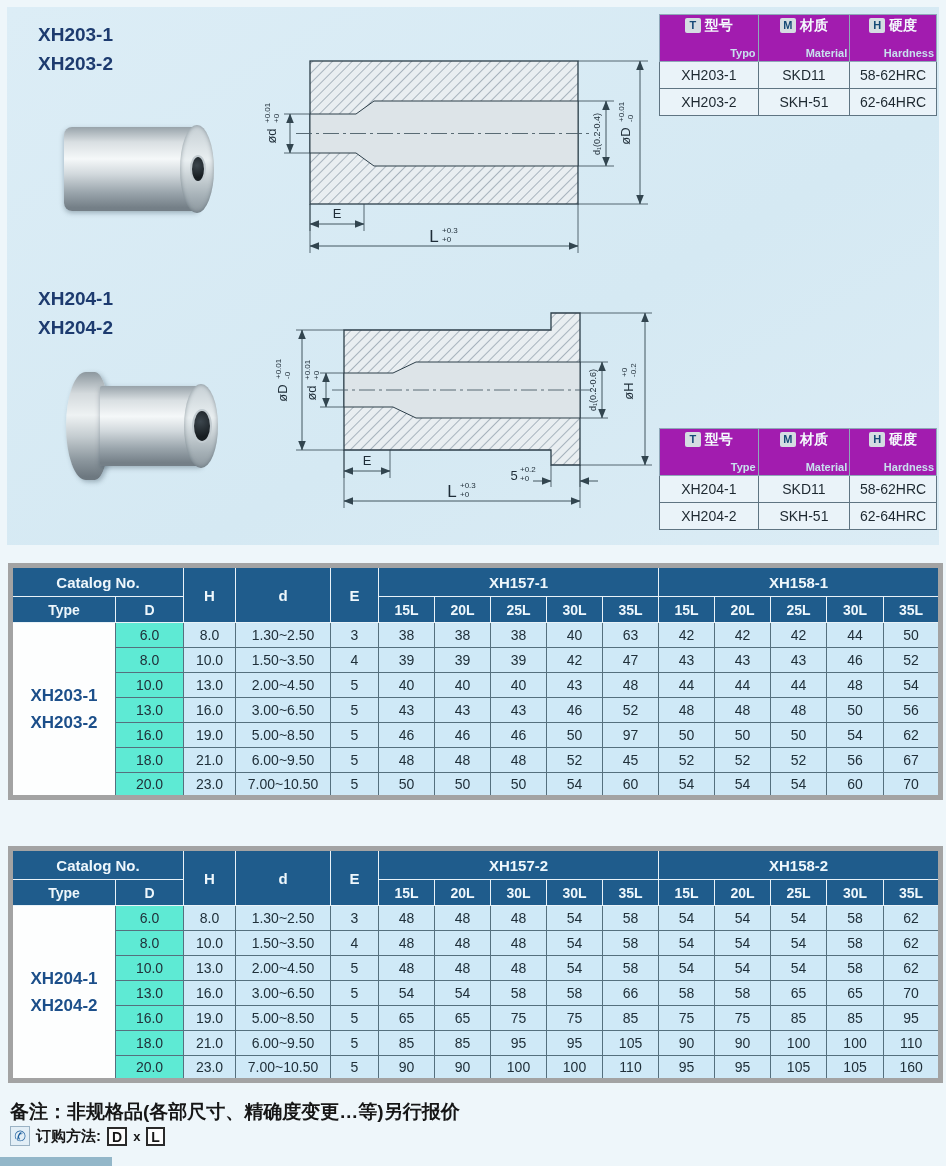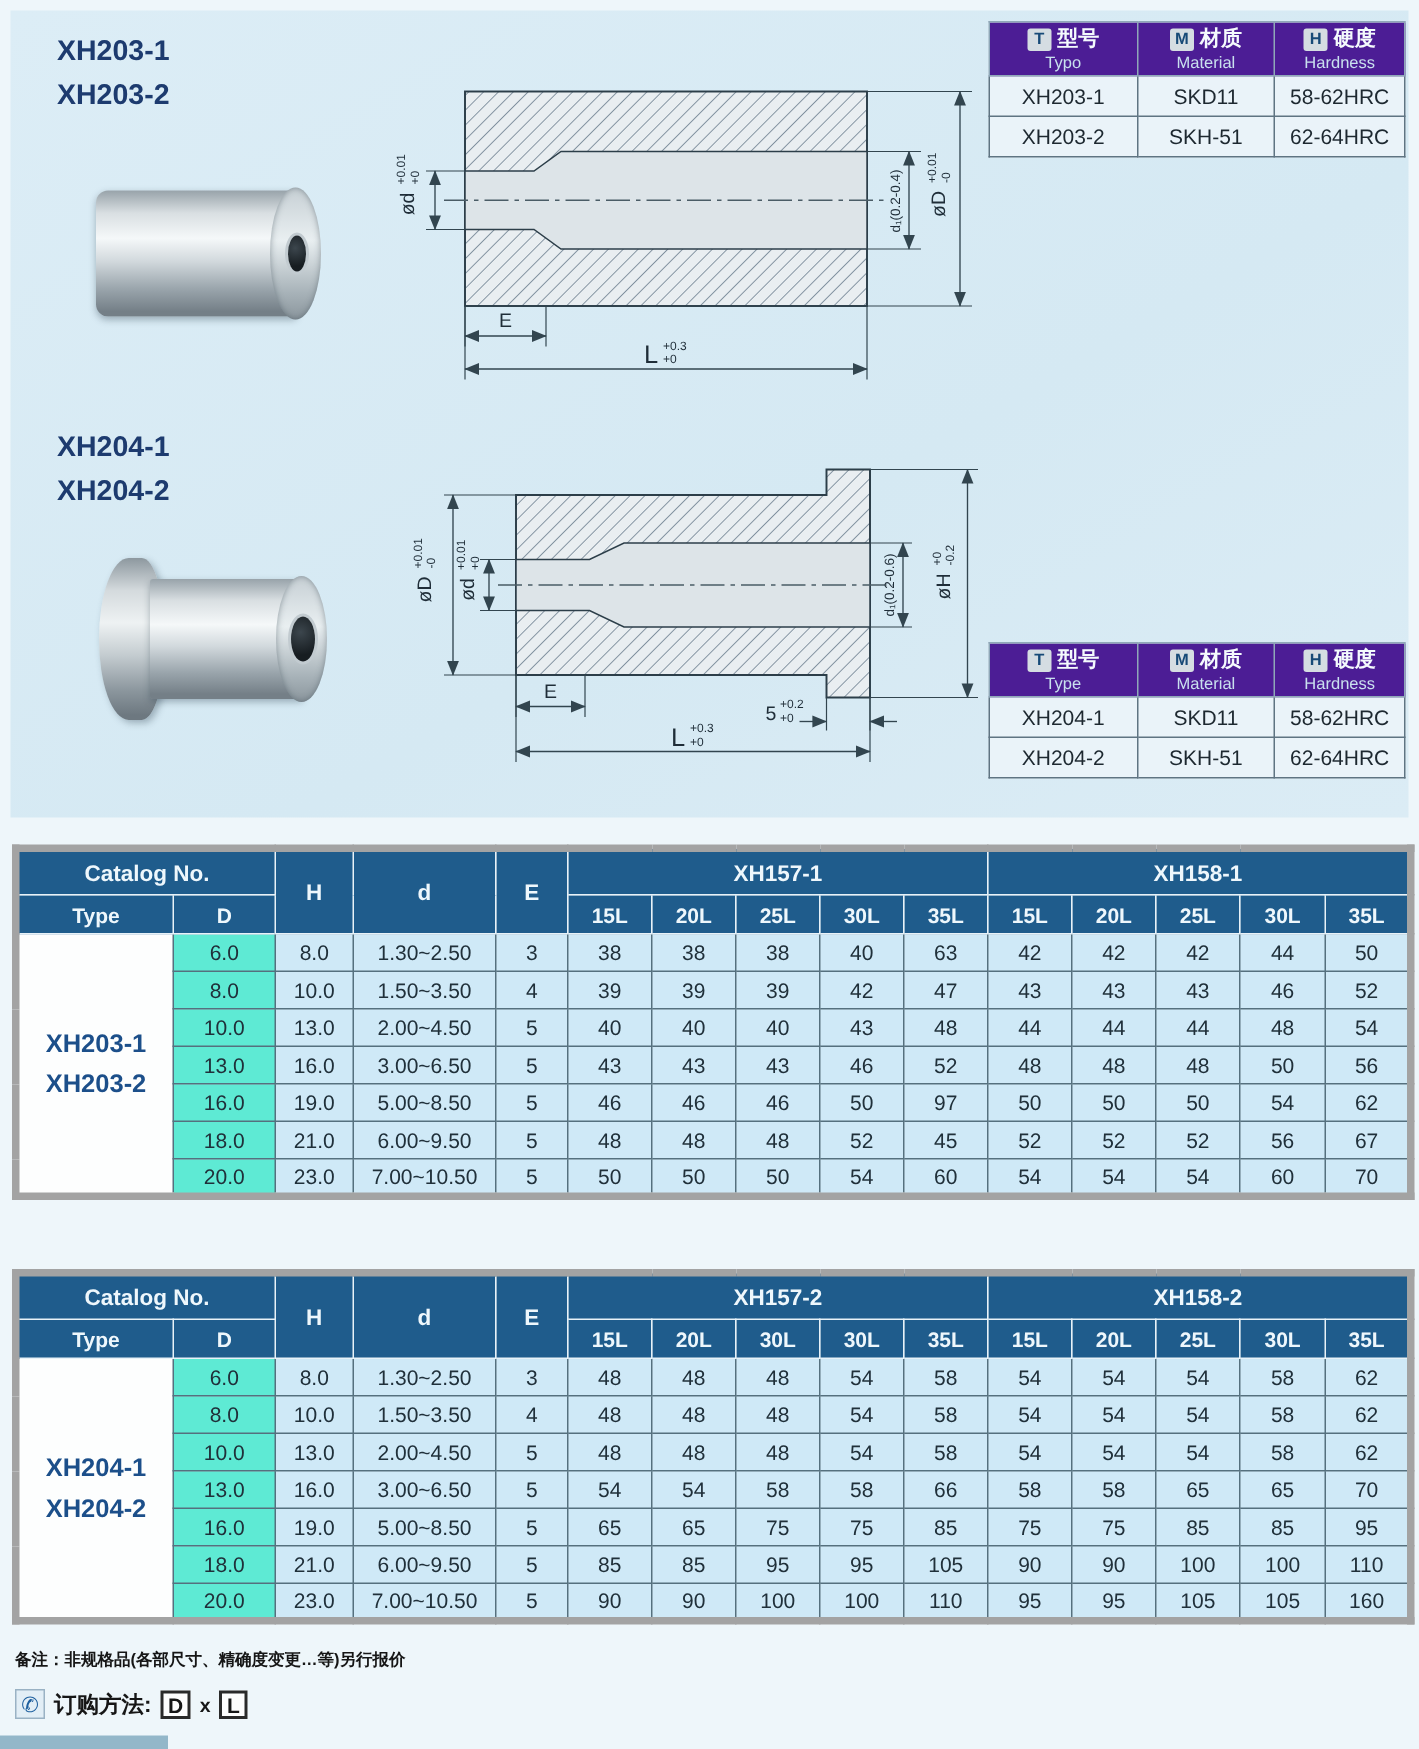--- a/index.html
+++ b/index.html
@@ -66,24 +66,24 @@
   .bore     { fill:#dde4e8; stroke:#2c3e49; stroke-width:1; }
   .center   { stroke:#4a5c66; stroke-width:0.9; stroke-dasharray:16 4 3 4; fill:none; }
   .ext      { stroke:#32454f; stroke-width:0.8; }
   .dim      { stroke:#32454f; stroke-width:0.9; fill:none; }
 
   
   .spec-table { position:absolute; border-collapse:collapse; width:278px; border:1px solid #2e3c46; background:#eaf3f9; }
   .spec-1 { left:659px; top:14px; }
   .spec-2 { left:659px; top:428px; }
   .spec-table th {
-    background:#4c1d95; color:#f4fafd; border:1px solid #8fa8b8;
+    background:#a21caf; color:#f4fafd; border:1px solid #8fa8b8;
     font-size:14px; font-weight:bold; height:35px; padding:2px;
   }
-  .spec-en { font-size:11px; color:#c9e0ee; font-weight:normal; margin-top:1px; }
+  .spec-en { font-size:11px; color:#c9e0ee; font-weight:bold; margin-top:12px;text-align:right; }
   .spec-table td {
     border:1px solid #5f7482; text-align:center; font-size:14px;
     height:27px; color:#1d2830; background:#eaf3f9;
   }
   .badge {
     display:inline-block; width:16px; height:15px; background:#d5dde2; color:#174a77;
     font-size:11px; font-weight:bold; line-height:15px; border-radius:2px;
     margin-right:4px; text-align:center; vertical-align:1px;
   }
 
@@ -99,21 +99,21 @@
   .size-table thead tr:first-child th { height:31px; }
   .size-table thead tr:last-child  th { height:26px; font-size:14px; }
   .size-table td {
     background:#cfe9f7; border:1px solid #55707e; text-align:center;
     font-size:14px; color:#20303a; height:25px;
   }
   .size-table td.d-col { background:#5eead4; }
   .size-table td.type-cell { background:#fdfefe; color:#1c4f8a; font-size:17px; font-weight:bold; line-height:1.6; }
 
   
-  .note { position:absolute; left:10px; top:1099px; font-size:11px; font-weight:bold; color:#161616; }
+  .note { position:absolute; left:10px; top:1099px; font-size:19px; font-weight:bold; color:#161616; }
   .order-row { position:absolute; left:10px; top:1126px; display:flex; align-items:center; gap:6px; font-size:15px; font-weight:bold; color:#161616; }
   .phone-icon {
     width:20px; height:20px; border:1px solid #9ab2c4; background:#e2eef6;
     color:#1d5f9e; font-size:14px; line-height:18px; text-align:center; font-weight:normal;
   }
   .order-box {
     display:inline-block; border:2px solid #2a2a2a; background:#fdfdfd;
     min-width:16px; padding:0 3px; height:19px; line-height:16px;
     text-align:center; font-size:14px; font-weight:bold;
   }

